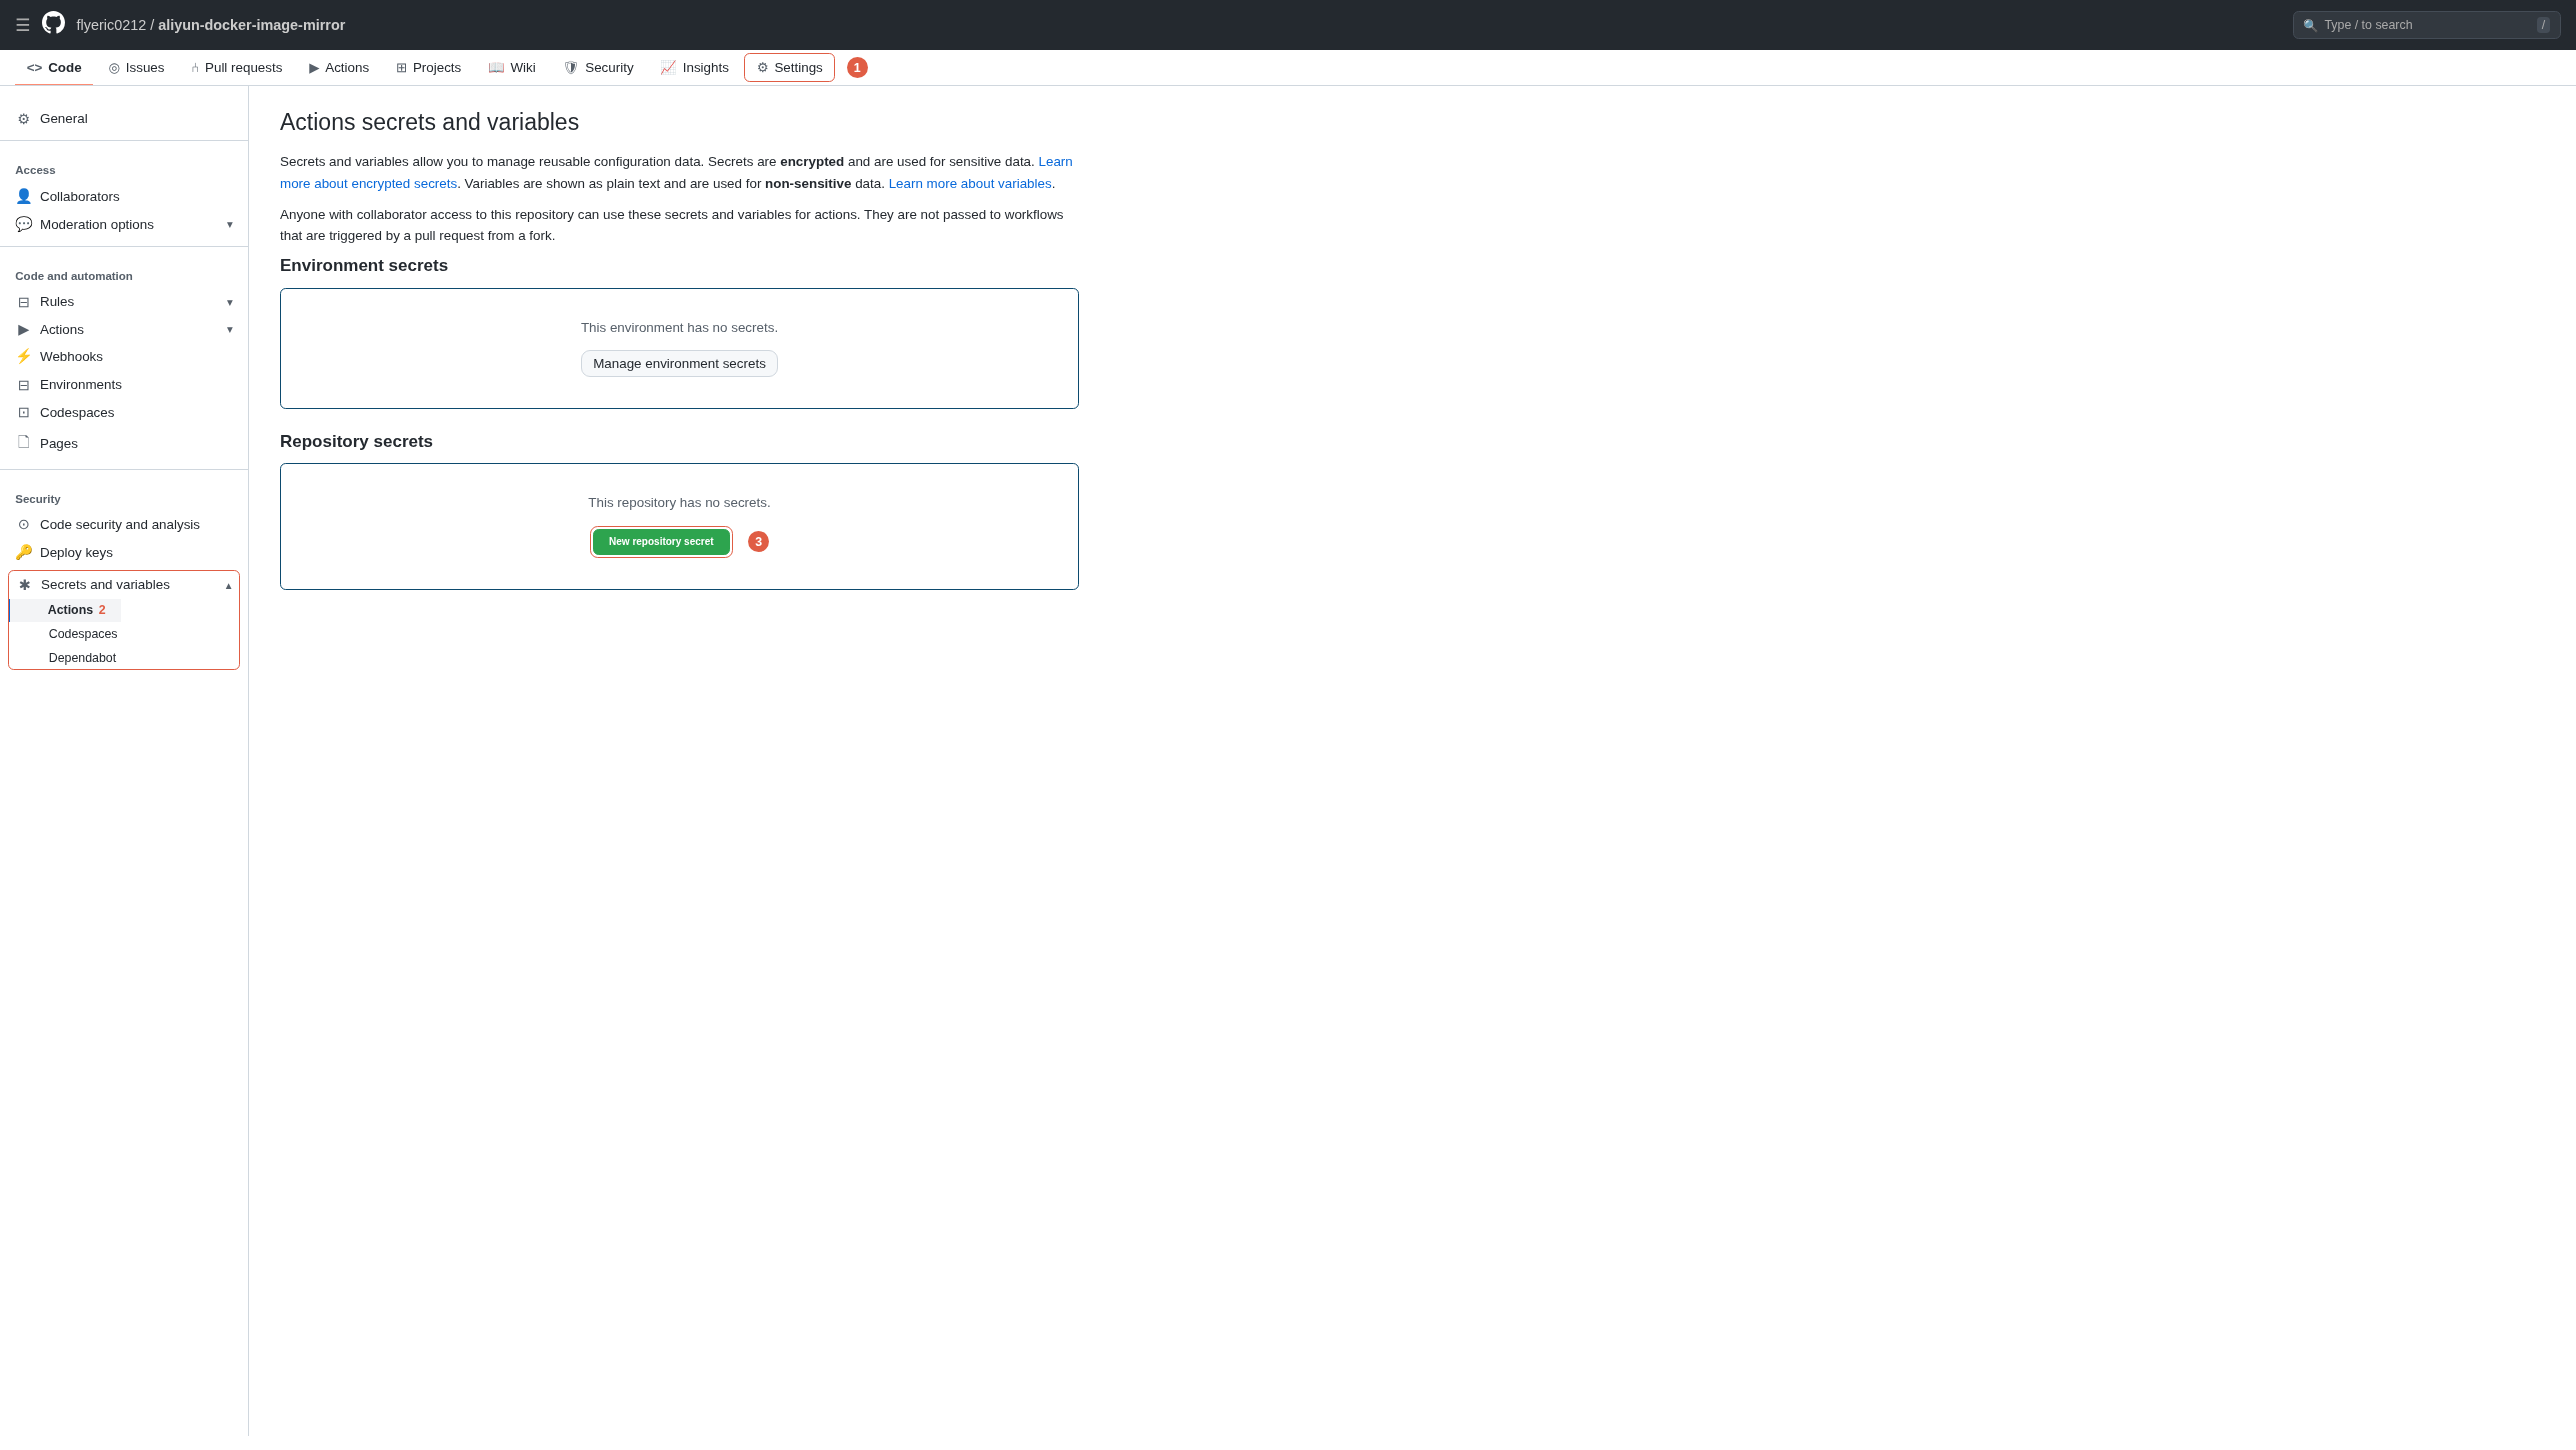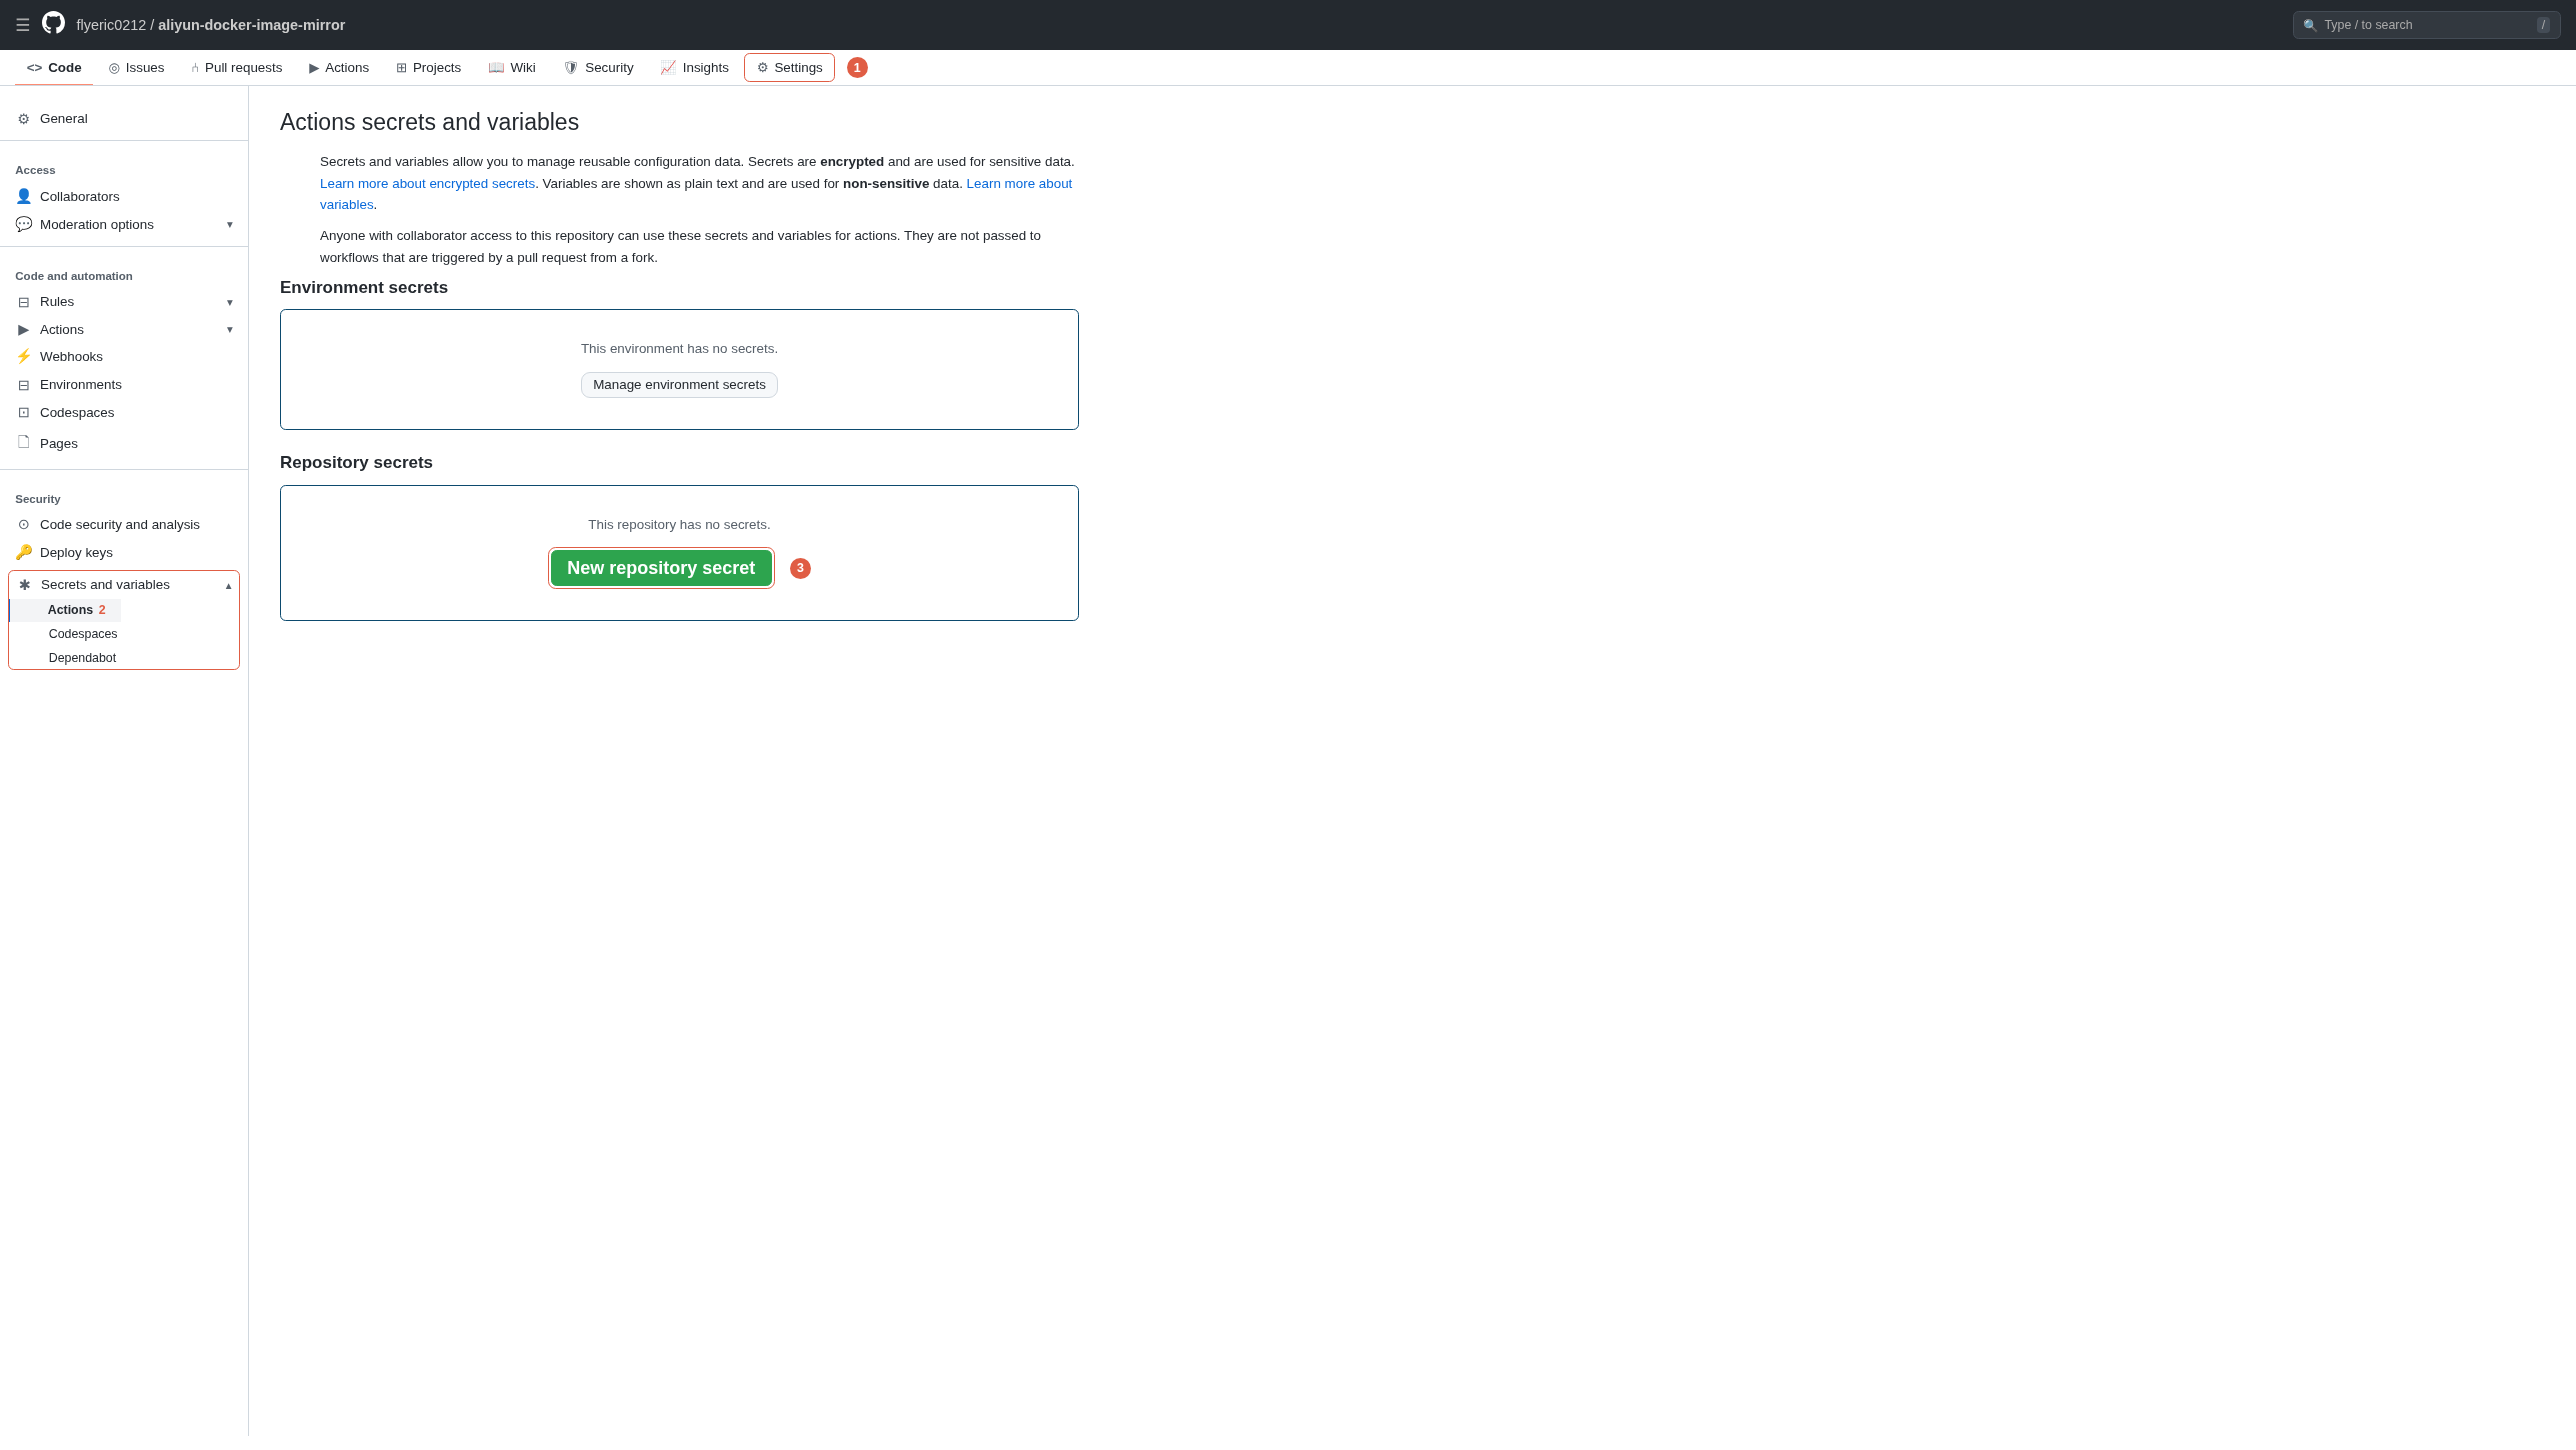--- a/index.html
+++ b/index.html
@@ -140,21 +140,20 @@
       font-size: 23px;
       font-weight: 400;
       margin-bottom: 15.3px;
       color: #24292f;
     }
     .description-text {
       font-size: 13.4px;
       color: #24292f;
       margin-bottom: 9.6px;
       line-height: 1.6;
-      margin-left: 40px;
     }
     .description-text a { color: #0969da; text-decoration: none; }
     .description-text strong { font-weight: 600; }
 
     
     .tab-bar {
       display: flex;
       border-bottom: 1px solid #d0d7de;
       margin: 19px 0 23px;
     }
@@ -200,21 +199,21 @@
       cursor: pointer;
       text-decoration: none;
     }
 
     .btn-primary-green {
       display: inline-block;
       padding: 6.7px 15.3px;
       border: 1px solid #2da44e;
       border-radius: 5.7px;
       background: #2da44e;
-      font-size: 18px;
+      font-size: 10px;
       font-weight: 600;
       color: #fff;
       cursor: pointer;
       text-decoration: none;
     }
 
     .btn-highlighted {
       border: 1.9px solid #e05d44;
       border-radius: 7.7px;
       padding: 1.9px;

